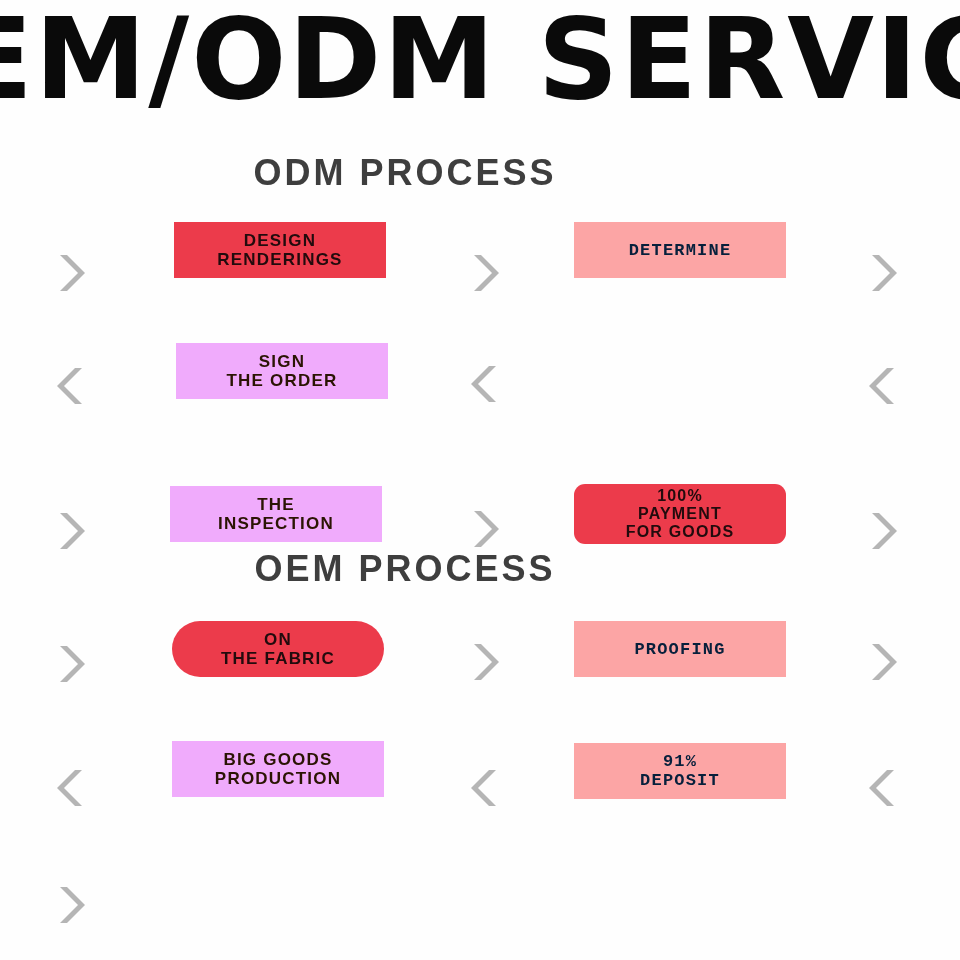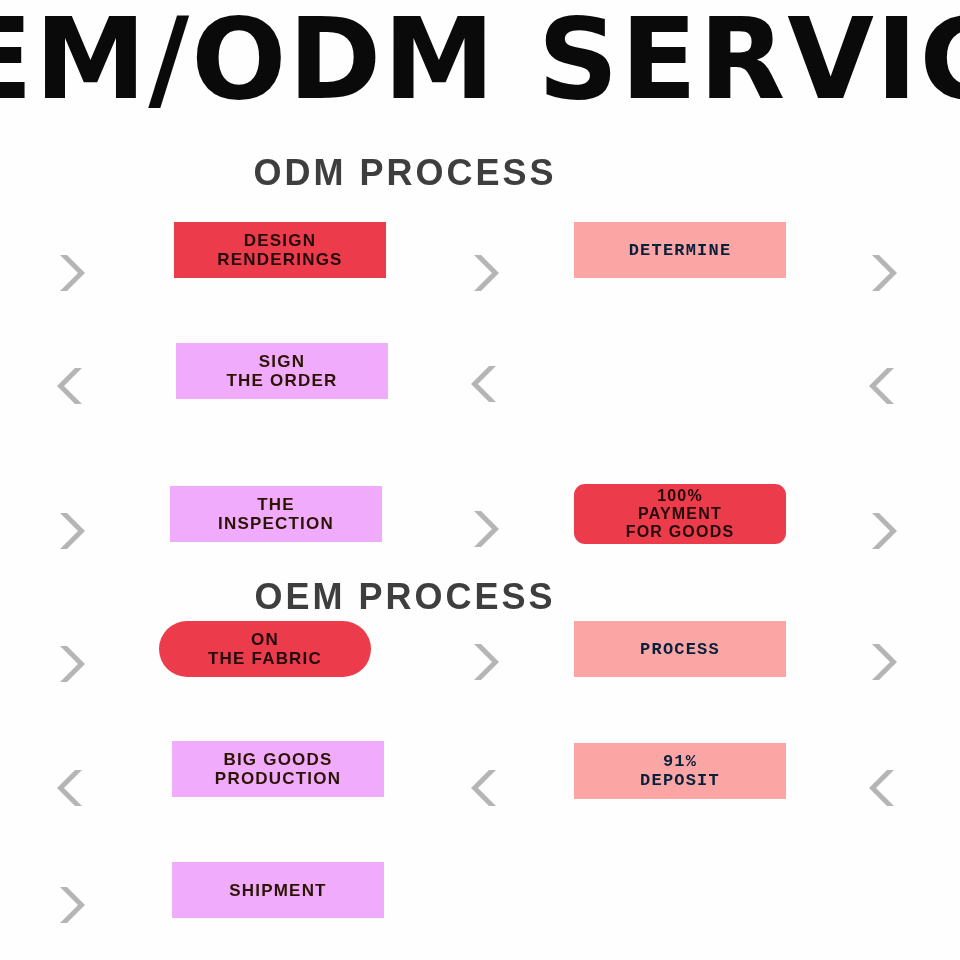--- a/index.html
+++ b/index.html
@@ -46,21 +46,21 @@
     left: 0;
     width: 810px;
     text-align: center;
     font-family: "Liberation Sans", sans-serif;
     font-weight: bold;
     font-size: 36px;
     letter-spacing: 3px;
     color: #3e3e3e;
   }
   #odm-heading { top: 152px; }
-  #oem-heading { top: 576px; }
+  #oem-heading { top: 548px; }
 
   
   .row {
     position: absolute;
     left: 0;
     width: 960px;
     height: 100px;
   }
   .row-inner {
     position: relative;
@@ -125,21 +125,21 @@
 
   #row-odm-3 .chev.c0 { top: 24px; }
   #row-odm-3 .chev.c1 { top: 22px; }
   #row-odm-3 .chev.c2 { top: 24px; }
   #row-odm-3 .box.b0 { left: 170px; top: 2px; }
   #row-odm-3 .box.b1 { left: 574px; top: 0px; height: 60px; border-radius: 11px; }
 
   #row-oem-1 .chev.c0 { top: 20px; }
   #row-oem-1 .chev.c1 { top: 18px; }
   #row-oem-1 .chev.c2 { top: 18px; }
-  #row-oem-1 .box.b0 { left: 159px; border-radius: 28px; }
+  #row-oem-1 .box.b0 { left: 172px; border-radius: 28px; }
   #row-oem-1 .box.b1 { left: 574px; top: 0px; }
 
   #row-oem-2 .chev.c0 { top: 24px; }
   #row-oem-2 .chev.c1 { top: 24px; }
   #row-oem-2 .chev.c2 { top: 24px; }
   #row-oem-2 .box.b0 { left: 172px; }
   #row-oem-2 .box.b1 { left: 574px; top: 2px; }
 
   #row-oem-3 .chev.c0 { top: 20px; }
   #row-oem-3 .box.b0 { left: 172px; }
@@ -245,21 +245,21 @@
     <div class="box red b0">
       <span class="box-label">ON
 THE FABRIC</span>
     </div>
     <span class="chev c1">
         <svg viewBox="0 0 46 46" xmlns="http://www.w3.org/2000/svg">
           <path d="M12 5 L30 23 L12 41 L19 41 L37 23 L19 5 Z" fill="#b5b5b5"></path>
         </svg>
       </span>
     <div class="box blue b1">
-      <span class="box-label">PROCESS</span>
+      <span class="box-label">PROOFING</span>
     </div>
     <span class="chev c2">
         <svg viewBox="0 0 46 46" xmlns="http://www.w3.org/2000/svg">
           <path d="M12 5 L30 23 L12 41 L19 41 L37 23 L19 5 Z" fill="#b5b5b5"></path>
         </svg>
       </span>
   </div>
 </div>
 
 <div class="row" id="row-oem-2">
@@ -290,17 +290,14 @@
   </div>
 </div>
 
 <div class="row" id="row-oem-3">
   <div class="row-inner">
     <span class="chev c0">
         <svg viewBox="0 0 46 46" xmlns="http://www.w3.org/2000/svg">
           <path d="M12 5 L30 23 L12 41 L19 41 L37 23 L19 5 Z" fill="#b5b5b5"></path>
         </svg>
       </span>
-    <div class="box orange b0">
-      <span class="box-label">SHIPMENT</span>
-    </div>
   </div>
 </div>
 
 </body></html>

